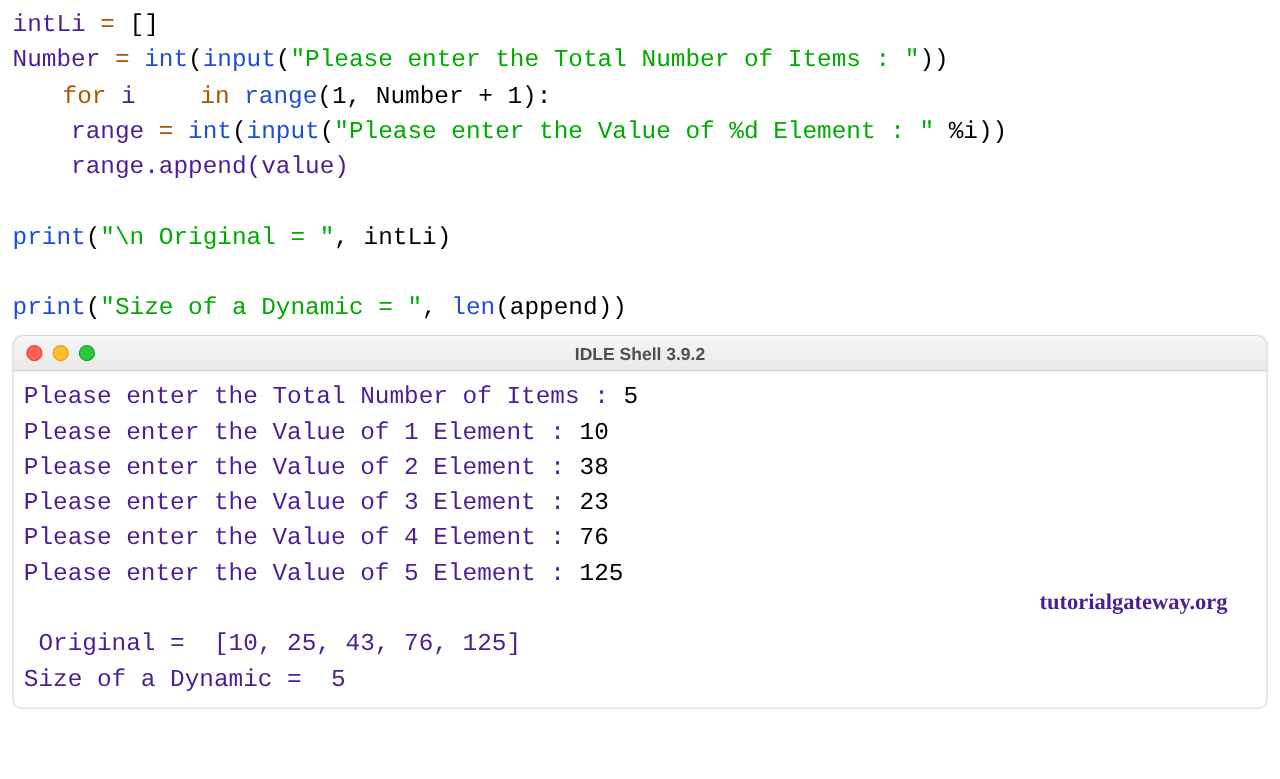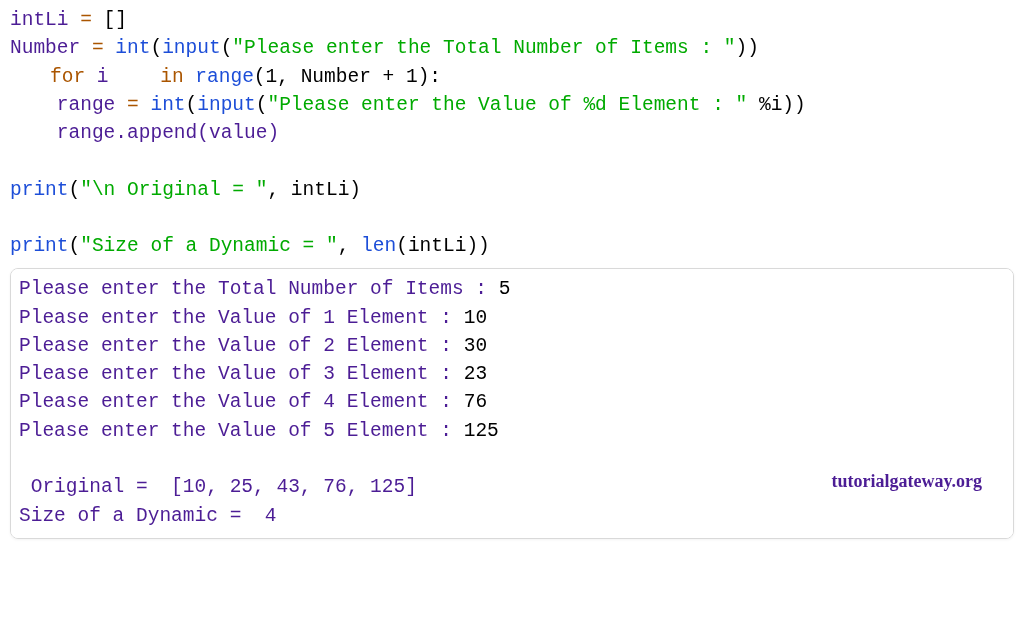--- a/index.html
+++ b/index.html
@@ -96,27 +96,35 @@
 <body>
 
 <div class="code-block"><span><span class="var">intLi </span><span class="op">=</span><span class="pun"> []</span></span>
 <span><span class="var">Number </span><span class="op">=</span><span class="var"> </span><span class="fn">int</span><span class="pun">(</span><span class="fn">input</span><span class="pun">(</span><span class="str">"Please enter the Total Number of Items : "</span><span class="pun">))</span></span>
 <span><span class="kw">for</span><span class="var"> i </span><span class="kw">in</span><span class="var"> </span><span class="fn">range</span><span class="pun">(1, Number + 1):</span></span>
 <span><span>    </span><span class="var">range </span><span class="op">=</span><span class="var"> </span><span class="fn">int</span><span class="pun">(</span><span class="fn">input</span><span class="pun">(</span><span class="str">"Please enter the Value of %d Element : "</span><span class="pun"> %i))</span></span>
 <span><span>    </span><span class="var">range.append(value)</span></span>
 
 <span><span class="fn">print</span><span class="pun">(</span><span class="str">"\n Original = "</span><span class="pun">, intLi)</span></span>
 
-<span><span class="fn">print</span><span class="pun">(</span><span class="str">"Size of a Dynamic = "</span><span class="pun">, </span><span class="fn">len</span><span class="pun">(intLi))</span></span></div>
+<span><span class="fn">print</span><span class="pun">(</span><span class="str">"Size of a Dynamic = "</span><span class="pun">, </span><span class="fn">len</span><span class="pun">(append))</span></span></div>
 
 <div class="term-window">
+  <div class="titlebar">
+    <div class="traffic">
+      <span class="tl red"></span>
+      <span class="tl yellow"></span>
+      <span class="tl green"></span>
+    </div>
+    <div class="win-title">IDLE Shell 3.9.2</div>
+  </div>
   <div class="shell-body"><span><span class="shell-out">Please enter the Total Number of Items : </span><span class="shell-in">5</span></span>
 <span><span class="shell-out">Please enter the Value of 1 Element : </span><span class="shell-in">10</span></span>
-<span><span class="shell-out">Please enter the Value of 2 Element : </span><span class="shell-in">30</span></span>
+<span><span class="shell-out">Please enter the Value of 2 Element : </span><span class="shell-in">38</span></span>
 <span><span class="shell-out">Please enter the Value of 3 Element : </span><span class="shell-in">23</span></span>
 <span><span class="shell-out">Please enter the Value of 4 Element : </span><span class="shell-in">76</span></span>
 <span><span class="shell-out">Please enter the Value of 5 Element : </span><span class="shell-in">125</span></span>
 <span class="shell-out"></span>
 <span class="shell-out"> Original =  [10, 25, 43, 76, 125]</span>
-<span class="shell-out">Size of a Dynamic =  4</span></div>
+<span class="shell-out">Size of a Dynamic =  5</span></div>
 </div>
 
 <div class="watermark">tutorialgateway.org</div>
 
 </body></html>

